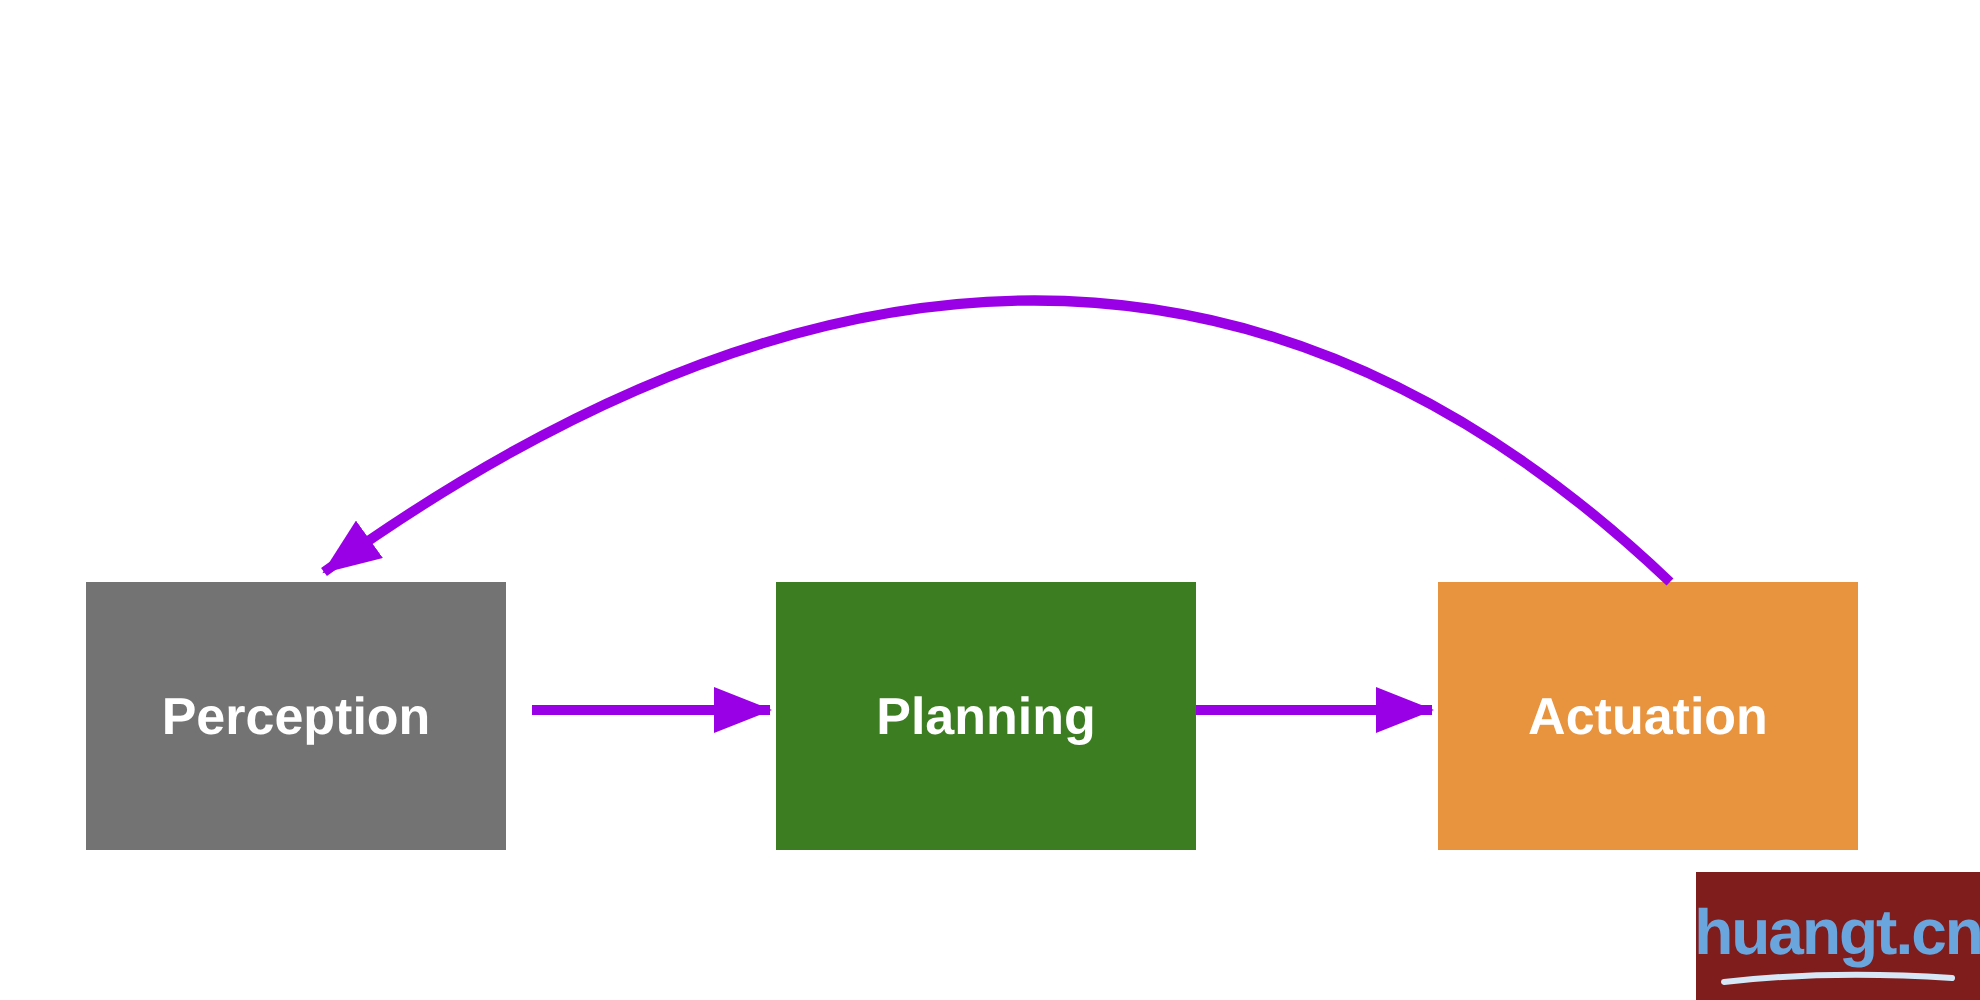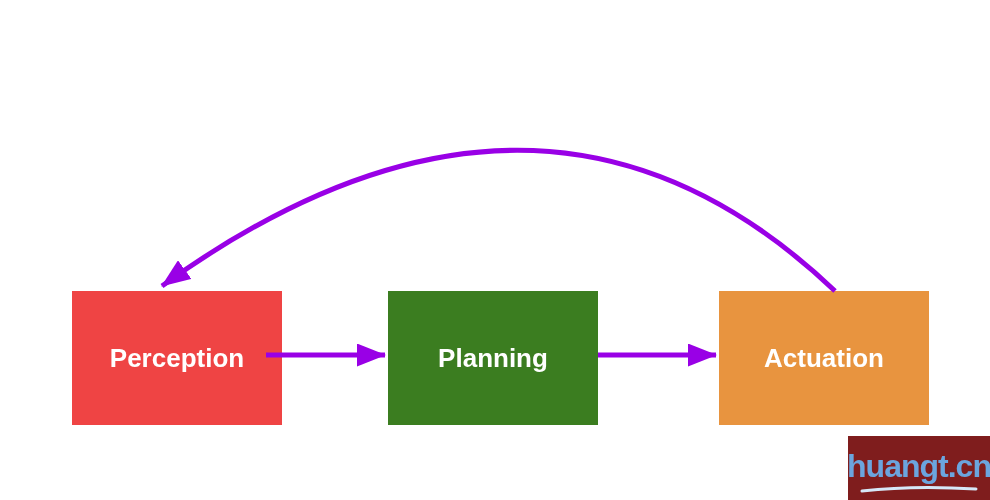--- a/index.html
+++ b/index.html
@@ -31,21 +31,21 @@
     top: 291px;
     width: 210px;
     height: 134px;
     display: flex;
     align-items: center;
     justify-content: center;
     color: #ffffff;
     font-size: 26px;
     font-weight: bold;
   }
-  .node-perception { left: 72px;  background: #ef4444; }
+  .node-perception { left: 43px;  background: #737373; }
   .node-planning   { left: 388px; background: #3b7d20; }
   .node-actuation  { left: 719px; background: #e8943f; }
   .arrows {
     position: absolute;
     top: 0;
     left: 0;
     width: 990px;
     height: 500px;
     pointer-events: none;
   }

